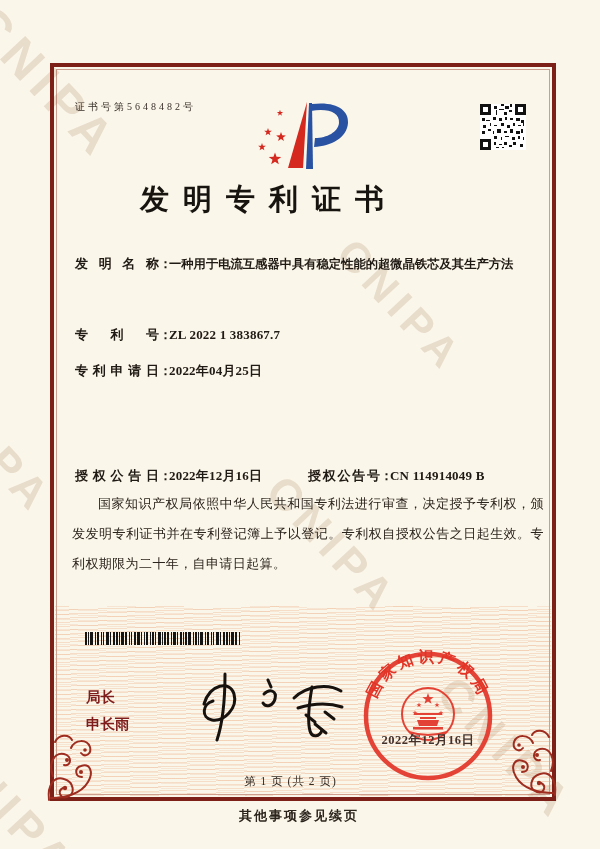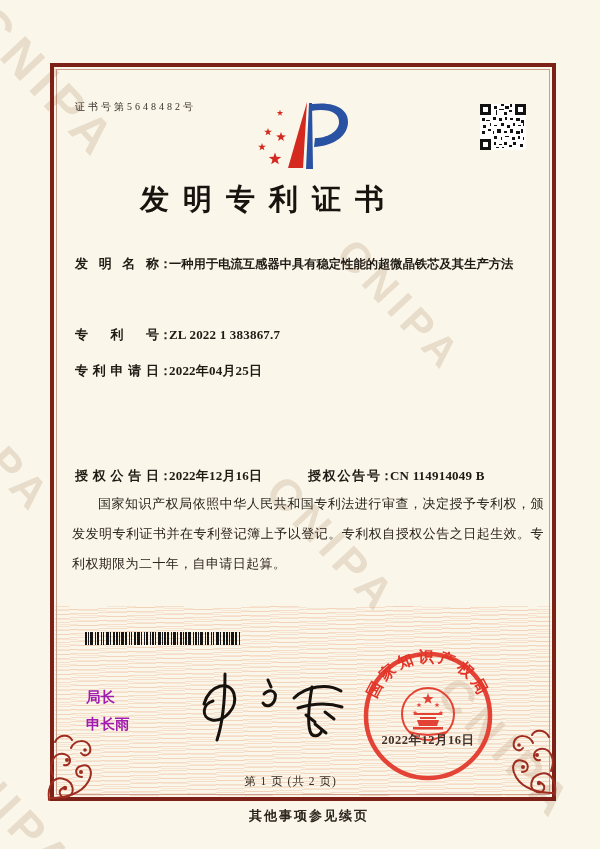--- a/index.html
+++ b/index.html
@@ -33,29 +33,29 @@
   .fvalue{letter-spacing:.2px;}
   .r1{top:255px;} .r1 .fvalue{font-size:12.3px;letter-spacing:0;}
   .r2{top:291px;} .r3{top:326px;} .r4{top:362px;} .r5{top:397px;} .r6{top:432px;} .r7{top:467px;}
   .pair2{position:absolute;left:233px;top:0;}
   .pair2 .flabel{width:72px;}
   .paras{position:absolute;left:72px;top:489px;width:472px;font-size:13px;
          line-height:30px;color:#2b241d;letter-spacing:.4px;}
   .paras p{margin:0;text-indent:2em;text-align:justify;}
   .barcode{position:absolute;left:85px;top:632px;}
   .signer{position:absolute;left:86px;top:684px;font-family:"Liberation Sans","DejaVu Sans",sans-serif;
-          font-weight:bold;font-size:14.5px;color:#a21caf;line-height:27px;}
+          font-weight:bold;font-size:14.5px;color:#7f1d1d;line-height:27px;}
   .signature{position:absolute;left:178px;top:668px;}
   .seal{position:absolute;left:356px;top:644px;}
   .flourish{position:absolute;}
   .fl-left{left:45px;top:726px;}
   .fl-right{left:497px;top:721px;transform:scaleX(-1);}
   .pageinfo{position:absolute;left:50px;top:774px;width:481px;text-align:center;
             font-size:11.5px;color:#352c24;letter-spacing:1px;}
-  .footnote{position:absolute;left:60px;top:807px;width:498px;text-align:center;
+  .footnote{position:absolute;left:50px;top:807px;width:498px;text-align:center;
             font-size:13px;font-weight:bold;color:#2b241d;letter-spacing:2px;}
 </style>
 </head>
 <body>
 
 <div class="page">
 
   <div class="wm wm1">CNIPA</div>
   <div class="wm wm2">CNIPA</div>
   <div class="wm wm3">CNIPA</div>

